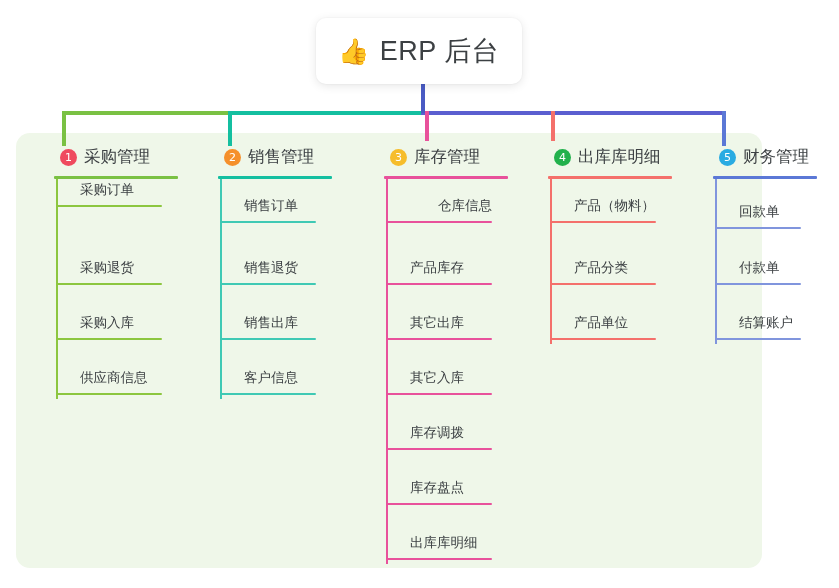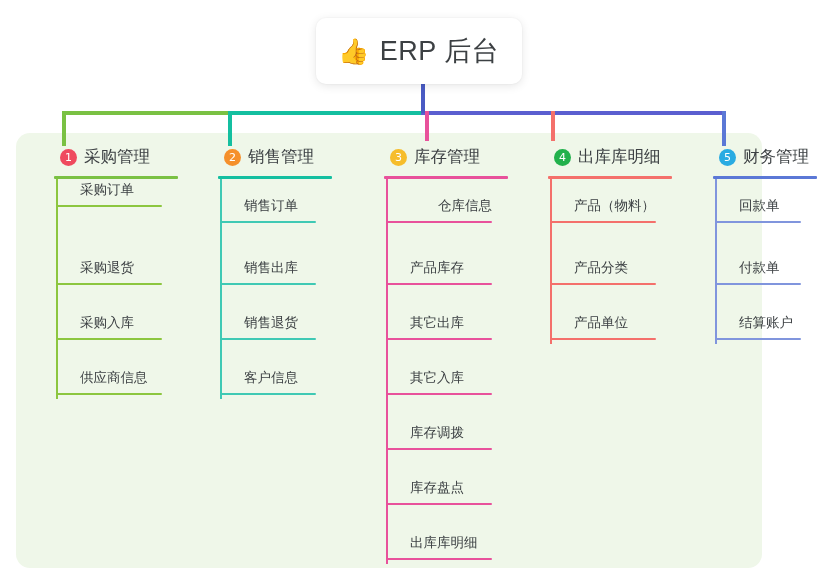--- a/index.html
+++ b/index.html
@@ -189,25 +189,25 @@
         <span class="col-title">销售管理</span>
       </div>
       <div class="head-rule" style="background: rgb(20, 191, 160); width: 114px;"></div>
       <div class="leaves">
         <div class="spine" style="background: rgb(63, 201, 180); height: 220px;"></div>
         <div class="leaf" style="height: 55px;">
           <span class="leaf-text" style="padding-top: 18px;">销售订单</span>
           <div class="leaf-rule" style="background: rgb(63, 201, 180); width: 96px;"></div>
         </div>
         <div class="leaf" style="height: 55px;">
+          <span class="leaf-text" style="padding-top: 25px;">销售退货</span>
+          <div class="leaf-rule" style="background: rgb(63, 201, 180); width: 96px;"></div>
+        </div>
+        <div class="leaf" style="height: 55px;">
           <span class="leaf-text" style="padding-top: 25px;">销售出库</span>
-          <div class="leaf-rule" style="background: rgb(63, 201, 180); width: 96px;"></div>
-        </div>
-        <div class="leaf" style="height: 55px;">
-          <span class="leaf-text" style="padding-top: 25px;">销售退货</span>
           <div class="leaf-rule" style="background: rgb(63, 201, 180); width: 96px;"></div>
         </div>
         <div class="leaf" style="height: 55px;">
           <span class="leaf-text" style="padding-top: 25px;">客户信息</span>
           <div class="leaf-rule" style="background: rgb(63, 201, 180); width: 96px;"></div>
         </div>
       </div>
     </div>
     <div class="column" style="left: 368px; width: 150px;">
       <div class="col-head">
@@ -271,21 +271,21 @@
     </div>
     <div class="column" style="left: 697px; width: 130px;">
       <div class="col-head">
         <span class="badge" style="background: rgb(41, 171, 226);">5</span>
         <span class="col-title">财务管理</span>
       </div>
       <div class="head-rule" style="background: rgb(91, 120, 214); width: 104px;"></div>
       <div class="leaves">
         <div class="spine" style="background: rgb(128, 149, 221); height: 165px;"></div>
         <div class="leaf" style="height: 55px;">
-          <span class="leaf-text" style="padding-top: 18px;">回款单</span>
+          <span class="leaf-text" style="padding-top: 24px;">回款单</span>
           <div class="leaf-rule" style="background: rgb(128, 149, 221); width: 86px;"></div>
         </div>
         <div class="leaf" style="height: 55px;">
           <span class="leaf-text" style="padding-top: 25px;">付款单</span>
           <div class="leaf-rule" style="background: rgb(128, 149, 221); width: 86px;"></div>
         </div>
         <div class="leaf" style="height: 55px;">
           <span class="leaf-text" style="padding-top: 25px;">结算账户</span>
           <div class="leaf-rule" style="background: rgb(128, 149, 221); width: 86px;"></div>
         </div>

